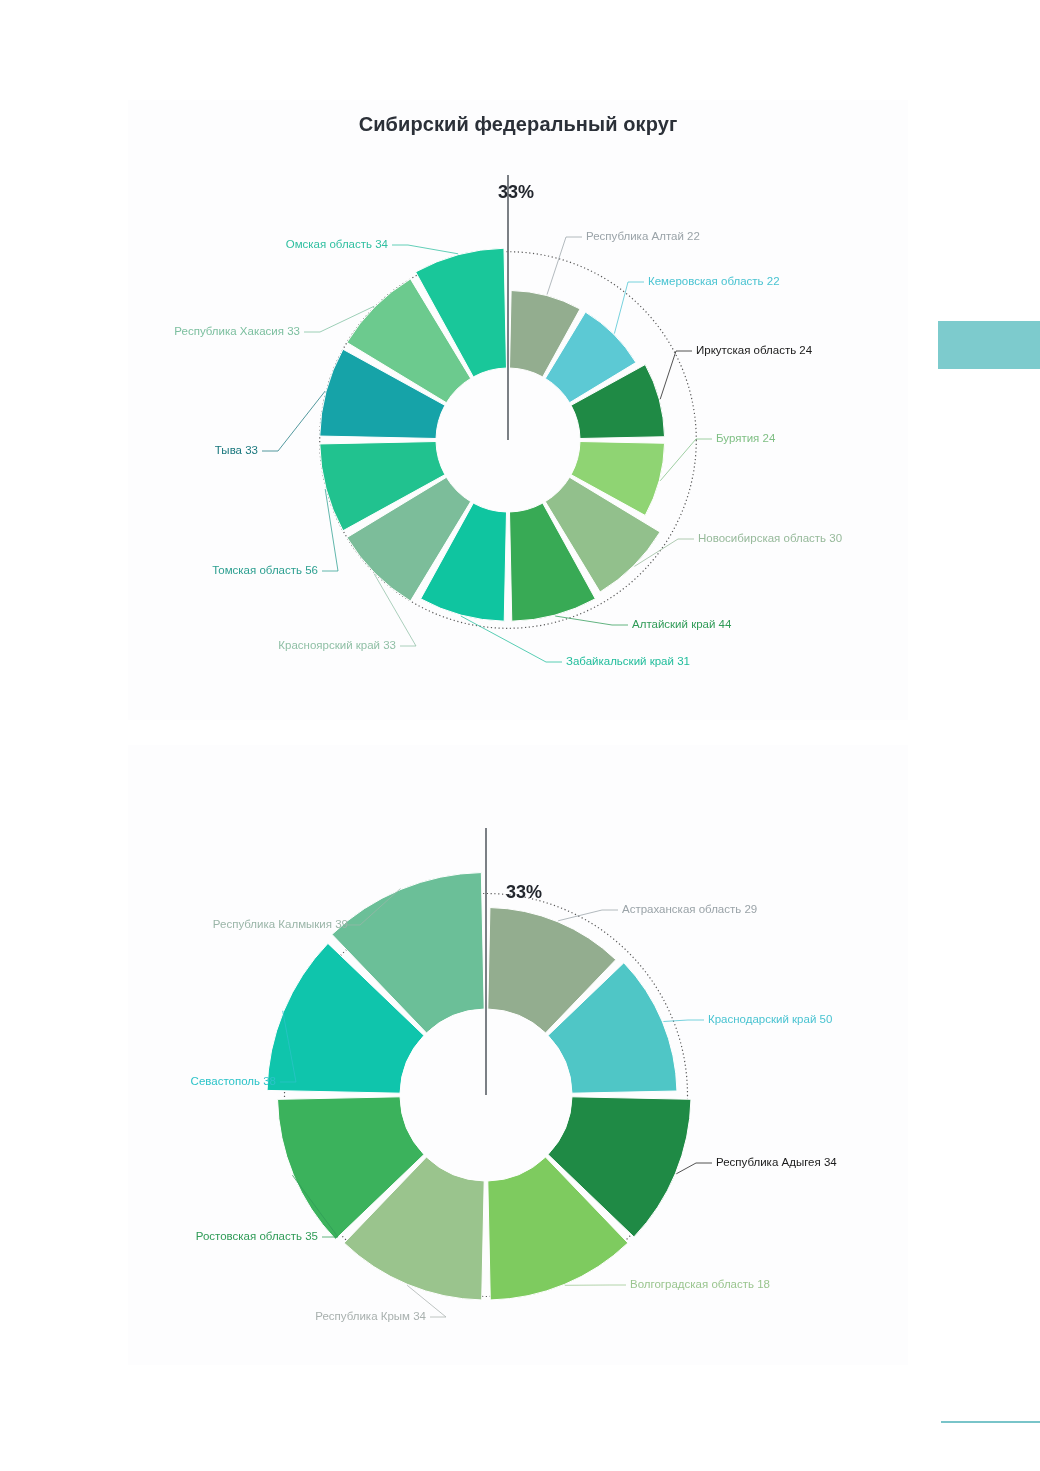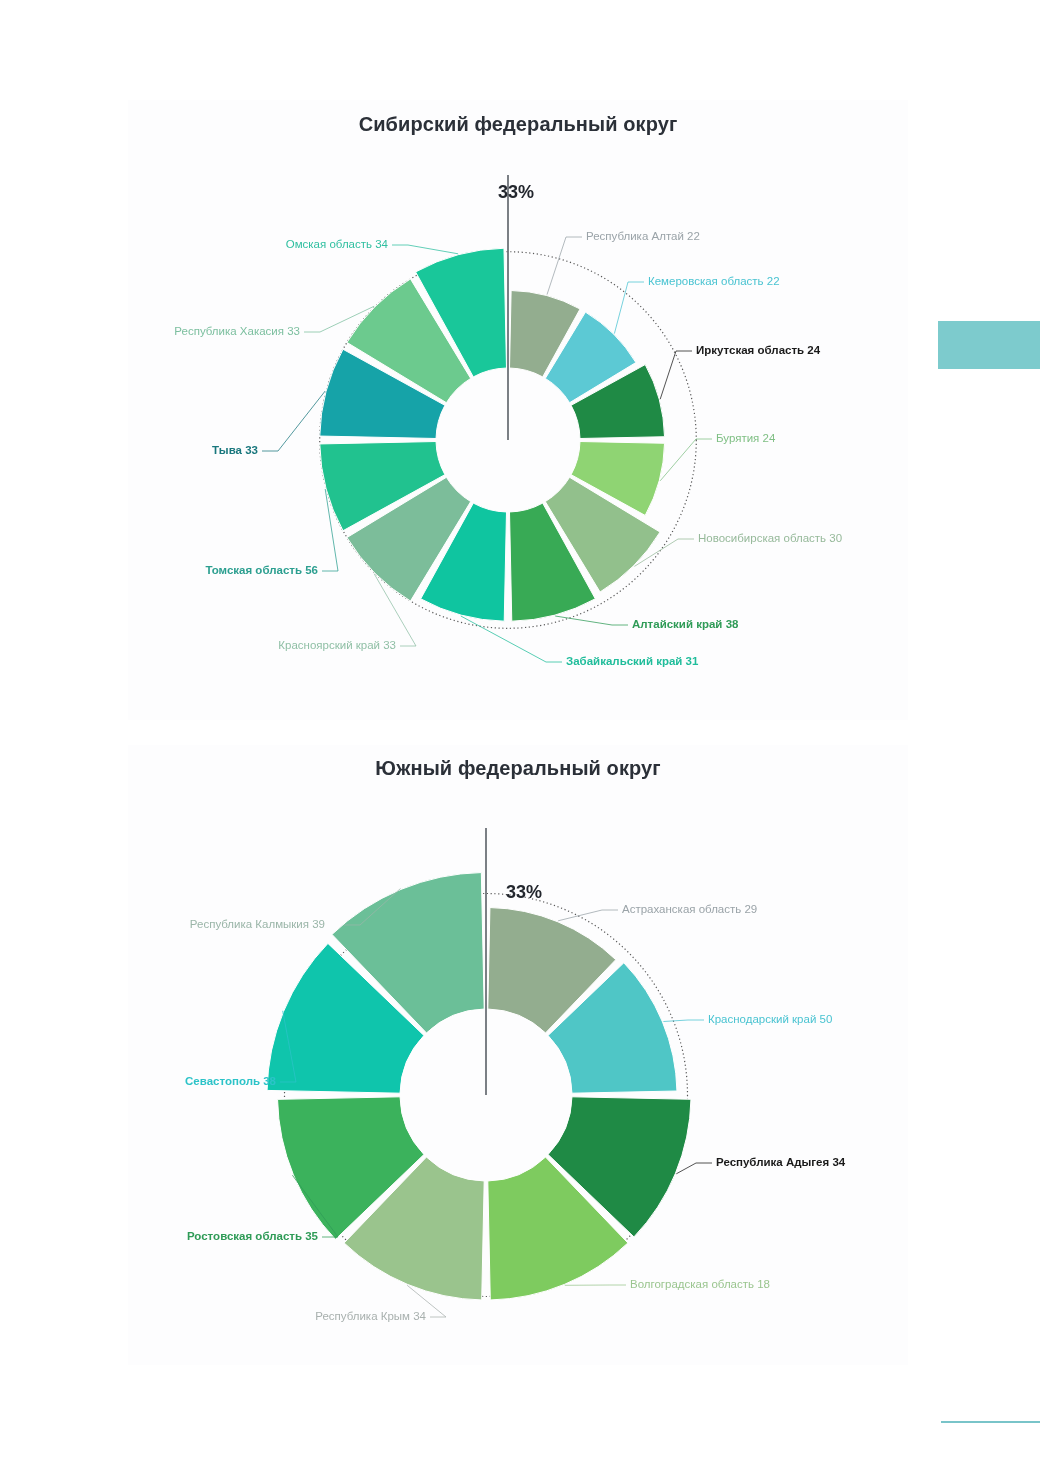--- a/index.html
+++ b/index.html
@@ -56,21 +56,21 @@
   }
   #card-1 .pct-label { left: 370px; top: 82px; }
   #card-2 .pct-label { left: 378px; top: 137px; }
 
   .seg-label {
     position: absolute;
     font-size: 11.5px;
     white-space: nowrap;
     line-height: 1;
   }
-  .seg-label.bold { font-weight: bold; }
+  .seg-label.bold { font-weight: normal; }
   .seg-label.right { transform: translate(0, -50%); }
   .seg-label.left  { transform: translate(-100%, -50%); }
 
   .accent-rect {
     position: absolute;
     left: 938px;
     top: 321px;
     width: 102px;
     height: 48px;
     background: #7dcbcd;
@@ -120,31 +120,30 @@
           <path d="M 246.2 206.2 L 192.0 232.0 L 176.0 232.0" fill="none" stroke="#7cbf9f" stroke-width="1" opacity="0.75"></path>
           <path d="M 330.1 153.8 L 280.0 145.0 L 264.0 145.0" fill="none" stroke="#2fbfa0" stroke-width="1" opacity="0.75"></path>
         </svg>
       </div>
     <div class="pct-label">33%</div>
   <div class="seg-label right" style="left: 458px; top: 137px; color: rgb(154, 163, 168);">Республика Алтай 22</div>
       <div class="seg-label right" style="left: 520px; top: 182px; color: rgb(73, 195, 209);">Кемеровская область 22</div>
       <div class="seg-label right bold" style="left: 568px; top: 251px; color: rgb(26, 26, 26);">Иркутская область 24</div>
       <div class="seg-label right" style="left: 588px; top: 339px; color: rgb(127, 191, 132);">Бурятия 24</div>
       <div class="seg-label right" style="left: 570px; top: 439px; color: rgb(150, 185, 154);">Новосибирская область 30</div>
-      <div class="seg-label right bold" style="left: 504px; top: 525px; color: rgb(47, 155, 87);">Алтайский край 38</div>
+      <div class="seg-label right bold" style="left: 504px; top: 525px; color: rgb(47, 155, 87);">Алтайский край 44</div>
       <div class="seg-label right bold" style="left: 438px; top: 562px; color: rgb(32, 189, 155);">Забайкальский край 31</div>
       <div class="seg-label left" style="left: 268px; top: 546px; color: rgb(143, 191, 165);">Красноярский край 33</div>
       <div class="seg-label left bold" style="left: 190px; top: 471px; color: rgb(44, 159, 144);">Томская область 56</div>
       <div class="seg-label left bold" style="left: 130px; top: 351px; color: rgb(25, 119, 125);">Тыва 33</div>
       <div class="seg-label left" style="left: 172px; top: 232px; color: rgb(124, 191, 159);">Республика Хакасия 33</div>
       <div class="seg-label left" style="left: 260px; top: 145px; color: rgb(47, 191, 160);">Омская область 34</div>
     </div>
 
   <div class="chart-card" id="card-2">
-    <div class="chart-title">Южный федеральный округ</div>
     <div class="chart-stage" id="stage-2">
         <svg width="780" height="620" viewBox="0 0 780 620">
           <circle cx="358" cy="350" r="201.5" fill="none" stroke="#3c3c3c" stroke-width="1.2" stroke-dasharray="1.2 2.6" opacity="0.85"></circle>
           <path d="M 361.92670372812944 162.54112184846647 A 187.5 187.5 0 0 1 487.7768451007013 214.6699572315571 L 417.524312952855 287.9286203835409 A 86 86 0 0 0 359.8010481099687 264.0188612211633 Z" fill="#93ad8f" stroke="#ffffff" stroke-width="1"></path>
           <path d="M 495.8562035667872 217.80065379075234 A 191 191 0 0 1 548.9581105436955 345.9999978022788 L 443.9811387788367 348.1989518900313 A 86 86 0 0 0 420.0713796164591 290.475687047145 Z" fill="#4fc6c6" stroke="#ffffff" stroke-width="1"></path>
           <path d="M 562.9550401123433 354.2931960760882 A 205 205 0 0 1 505.96084676016426 491.88935064343343 L 420.0713796164591 409.524312952855 A 86 86 0 0 0 443.9811387788367 351.8010481099687 Z" fill="#1f8a45" stroke="#ffffff" stroke-width="1"></path>
           <path d="M 499.88935064343343 497.96084676016426 A 205 205 0 0 1 362.2931960760881 554.9550401123433 L 359.8010481099687 435.9811387788367 A 86 86 0 0 0 417.524312952855 412.0713796164591 Z" fill="#7ecb5f" stroke="#ffffff" stroke-width="1"></path>
           <path d="M 353.7068039239119 554.9550401123433 A 205 205 0 0 1 216.11064935656663 497.96084676016426 L 298.475687047145 412.0713796164591 A 86 86 0 0 0 356.1989518900313 435.9811387788367 Z" fill="#9ac48d" stroke="#ffffff" stroke-width="1"></path>
           <path d="M 207.51299244149155 494.31185175197993 A 208.5 208.5 0 0 1 149.5457274954947 354.36649454567987 L 272.0188612211633 351.8010481099687 A 86 86 0 0 0 295.9286203835409 409.524312952855 Z" fill="#3bb25c" stroke="#ffffff" stroke-width="1"></path>
           <path d="M 139.04803031900883 345.41361004554483 A 219 219 0 0 1 199.93451004645866 198.42064492238094 L 295.9286203835409 290.475687047145 A 86 86 0 0 0 272.0188612211633 348.1989518900313 Z" fill="#0fc5ac" stroke="#ffffff" stroke-width="1"></path>
@@ -161,19 +160,19 @@
         </svg>
       </div>
     <div class="pct-label">33%</div>
   <div class="seg-label right" style="left: 494px; top: 165px; color: rgb(154, 163, 168);">Астраханская область 29</div>
       <div class="seg-label right" style="left: 580px; top: 275px; color: rgb(73, 195, 209);">Краснодарский край 50</div>
       <div class="seg-label right bold" style="left: 588px; top: 418px; color: rgb(26, 26, 26);">Республика Адыгея 34</div>
       <div class="seg-label right" style="left: 502px; top: 540px; color: rgb(154, 197, 143);">Волгоградская область 18</div>
       <div class="seg-label left" style="left: 298px; top: 572px; color: rgb(168, 176, 174);">Республика Крым 34</div>
       <div class="seg-label left bold" style="left: 190px; top: 492px; color: rgb(47, 155, 87);">Ростовская область 35</div>
       <div class="seg-label left bold" style="left: 148px; top: 337px; color: rgb(44, 195, 200);">Севастополь 38</div>
-      <div class="seg-label left" style="left: 197px; top: 180px; color: rgb(154, 181, 168); padding-left: 12px;">Республика Калмыкия 39</div>
+      <div class="seg-label left" style="left: 220px; top: 180px; color: rgb(154, 181, 168); padding-left: 12px;">Республика Калмыкия 39</div>
     </div>
 
   <div class="accent-rect"></div>
   <div class="accent-line"></div>
 
 </div>
 
 </body></html>

